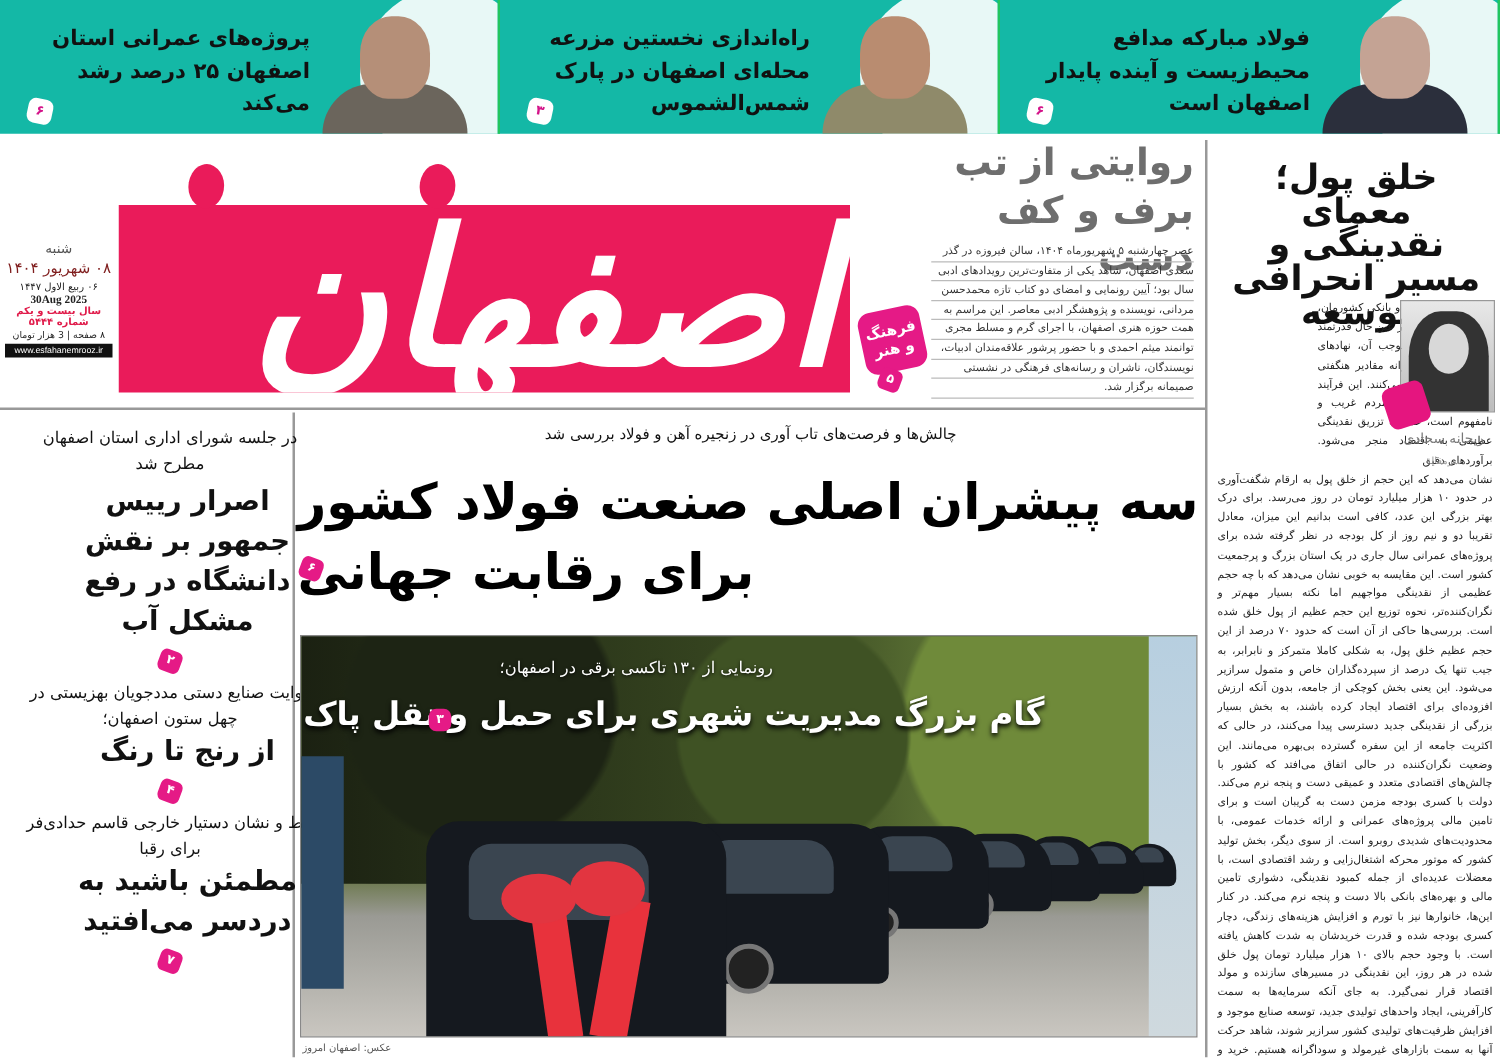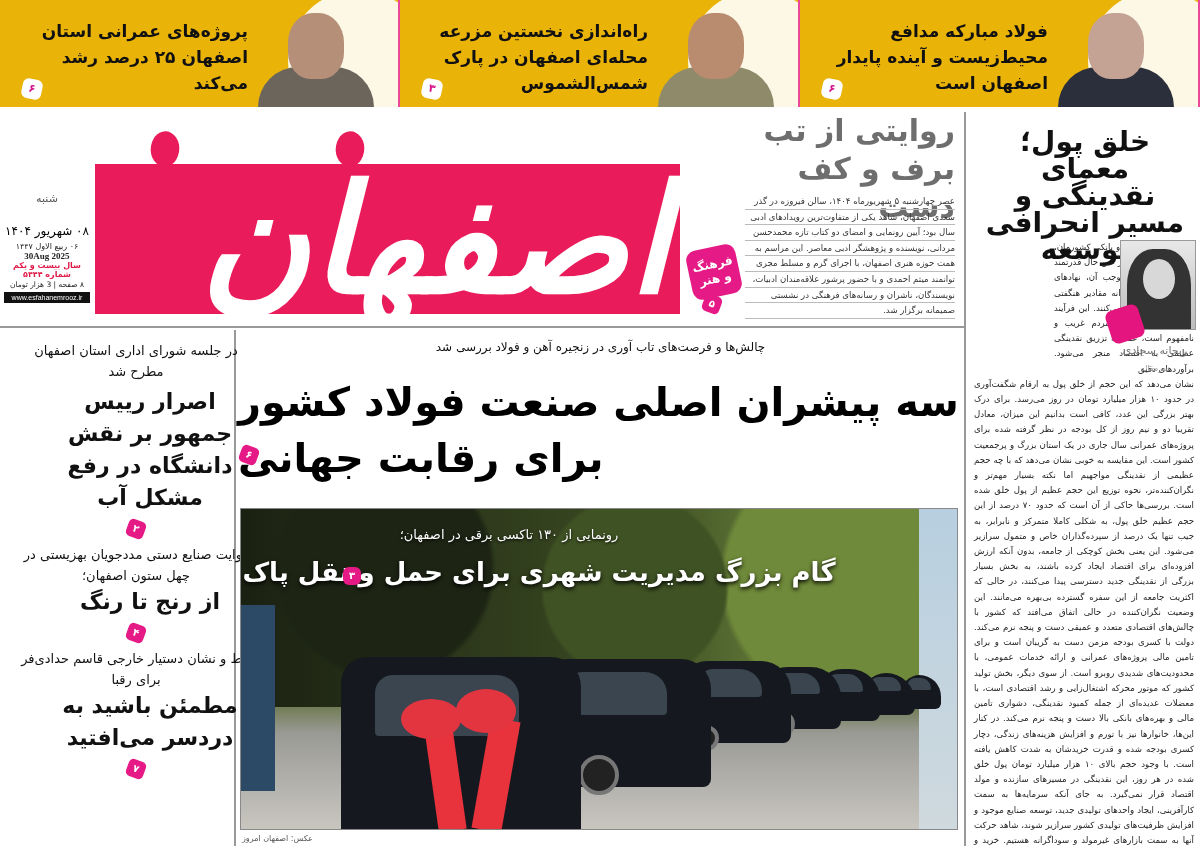--- a/index.html
+++ b/index.html
@@ -1,36 +1,36 @@
 <!DOCTYPE html>
 <html><head>
 <meta charset="utf-8">
 <style>
   * { box-sizing: border-box; margin: 0; padding: 0; }
   html, body { width: 1200px; height: 846px; overflow: hidden; background: #ffffff; }
   body { font-family: "DejaVu Sans", sans-serif; color: #111; position: relative; direction: ltr; }
 
   
   .teasers { position: absolute; left: 0; top: 0; width: 1200px; height: 107px; display: flex; }
-  .teaser { position: relative; width: 400px; height: 107px; background: #eab308; overflow: hidden; border-right: 2px solid #ec4899; }
+  .teaser { position: relative; width: 400px; height: 107px; background: #14b8a6; overflow: hidden; border-right: 2px solid #22c55e; }
   .teaser .blob { position: absolute; right: -30px; top: -10px; width: 140px; height: 140px; background: #fff; border-radius: 50%; opacity: .9; }
   .teaser .photo { position: absolute; right: 18px; bottom: 0; width: 130px; height: 100px; }
   .teaser .photo .head { position: absolute; left: 38px; top: 6px; width: 56px; height: 66px; border-radius: 45% 45% 40% 40%; }
   .teaser .photo .body { position: absolute; left: 8px; bottom: 0; width: 116px; height: 40px; border-radius: 40px 40px 0 0; }
   .teaser .title { position: absolute; right: 150px; top: 18px; width: 230px; text-align: right; direction: rtl; font-weight: bold; font-size: 17px; line-height: 26px; color: #111; }
   .teaser .pg { position: absolute; left: 22px; bottom: 8px; width: 20px; height: 20px; background: #fff; border-radius: 6px; transform: rotate(12deg); color: #d4148a; font-size: 11px; text-align: center; line-height: 20px; font-weight: bold; }
 
   
   .masthead { position: absolute; left: 0; top: 112px; width: 680px; height: 208px; }
   .logo-band { position: absolute; left: 95px; top: 52px; width: 585px; height: 150px; background: #ea1b5a; overflow: hidden; }
   .logo-text { position: absolute; right: 10px; top: -10px; font-family: "DejaVu Serif", serif; font-size: 150px; line-height: 170px; font-weight: bold; color: #fff; direction: rtl; letter-spacing: -6px; font-style: italic; }
   .logo-dot { position: absolute; width: 30px; height: 34px; background: #ea1b5a; border-radius: 40% 60% 40% 60%; transform: rotate(30deg); }
   .dateblock { position: absolute; left: 4px; top: 80px; width: 86px; text-align: center; direction: rtl; }
   .dateblock .d1 { font-size: 11px; color: #555; }
-  .dateblock .d2 { font-size: 12px; color: #000000; margin-top: 19px; }
+  .dateblock .d2 { font-size: 12px; color: #7f1d1d; margin-top: 2px; }
   .dateblock .d3 { font-size: 8px; color: #222; margin-top: 4px; }
   .dateblock .d4 { font-family: "Liberation Serif", serif; font-size: 9px; font-weight: bold; color: #222; }
   .dateblock .d5, .dateblock .d6 { font-size: 8px; font-weight: bold; color: #e01b4a; }
   .dateblock .d7 { font-size: 7.5px; color: #222; margin-top: 1px; }
   .dateblock .url { margin-top: 3px; background: #111; color: #fff; font-family: "Liberation Sans", sans-serif; font-size: 7px; padding: 2px 3px; direction: ltr; }
 
   
   .culture { position: absolute; left: 685px; top: 112px; width: 270px; height: 215px; }
   .culture .ctitle { position: absolute; right: 0; top: 0; width: 230px; text-align: right; direction: rtl; font-weight: bold; font-size: 30px; line-height: 38px; color: #6e6e6e; }
   .culture .cbody { position: absolute; right: 0; top: 82px; width: 210px; direction: rtl; text-align: justify; font-size: 8.6px; line-height: 14.6px; color: #333; }

